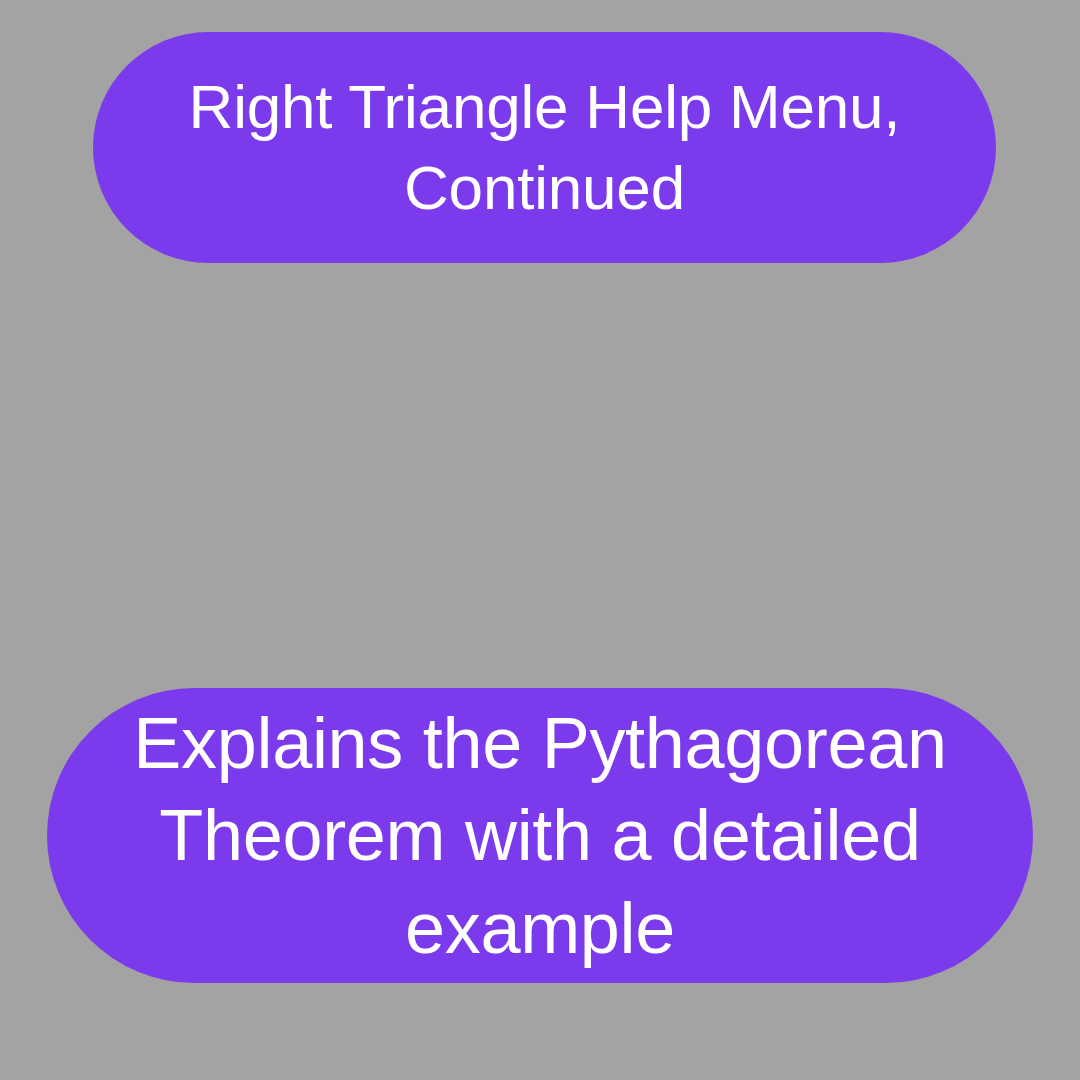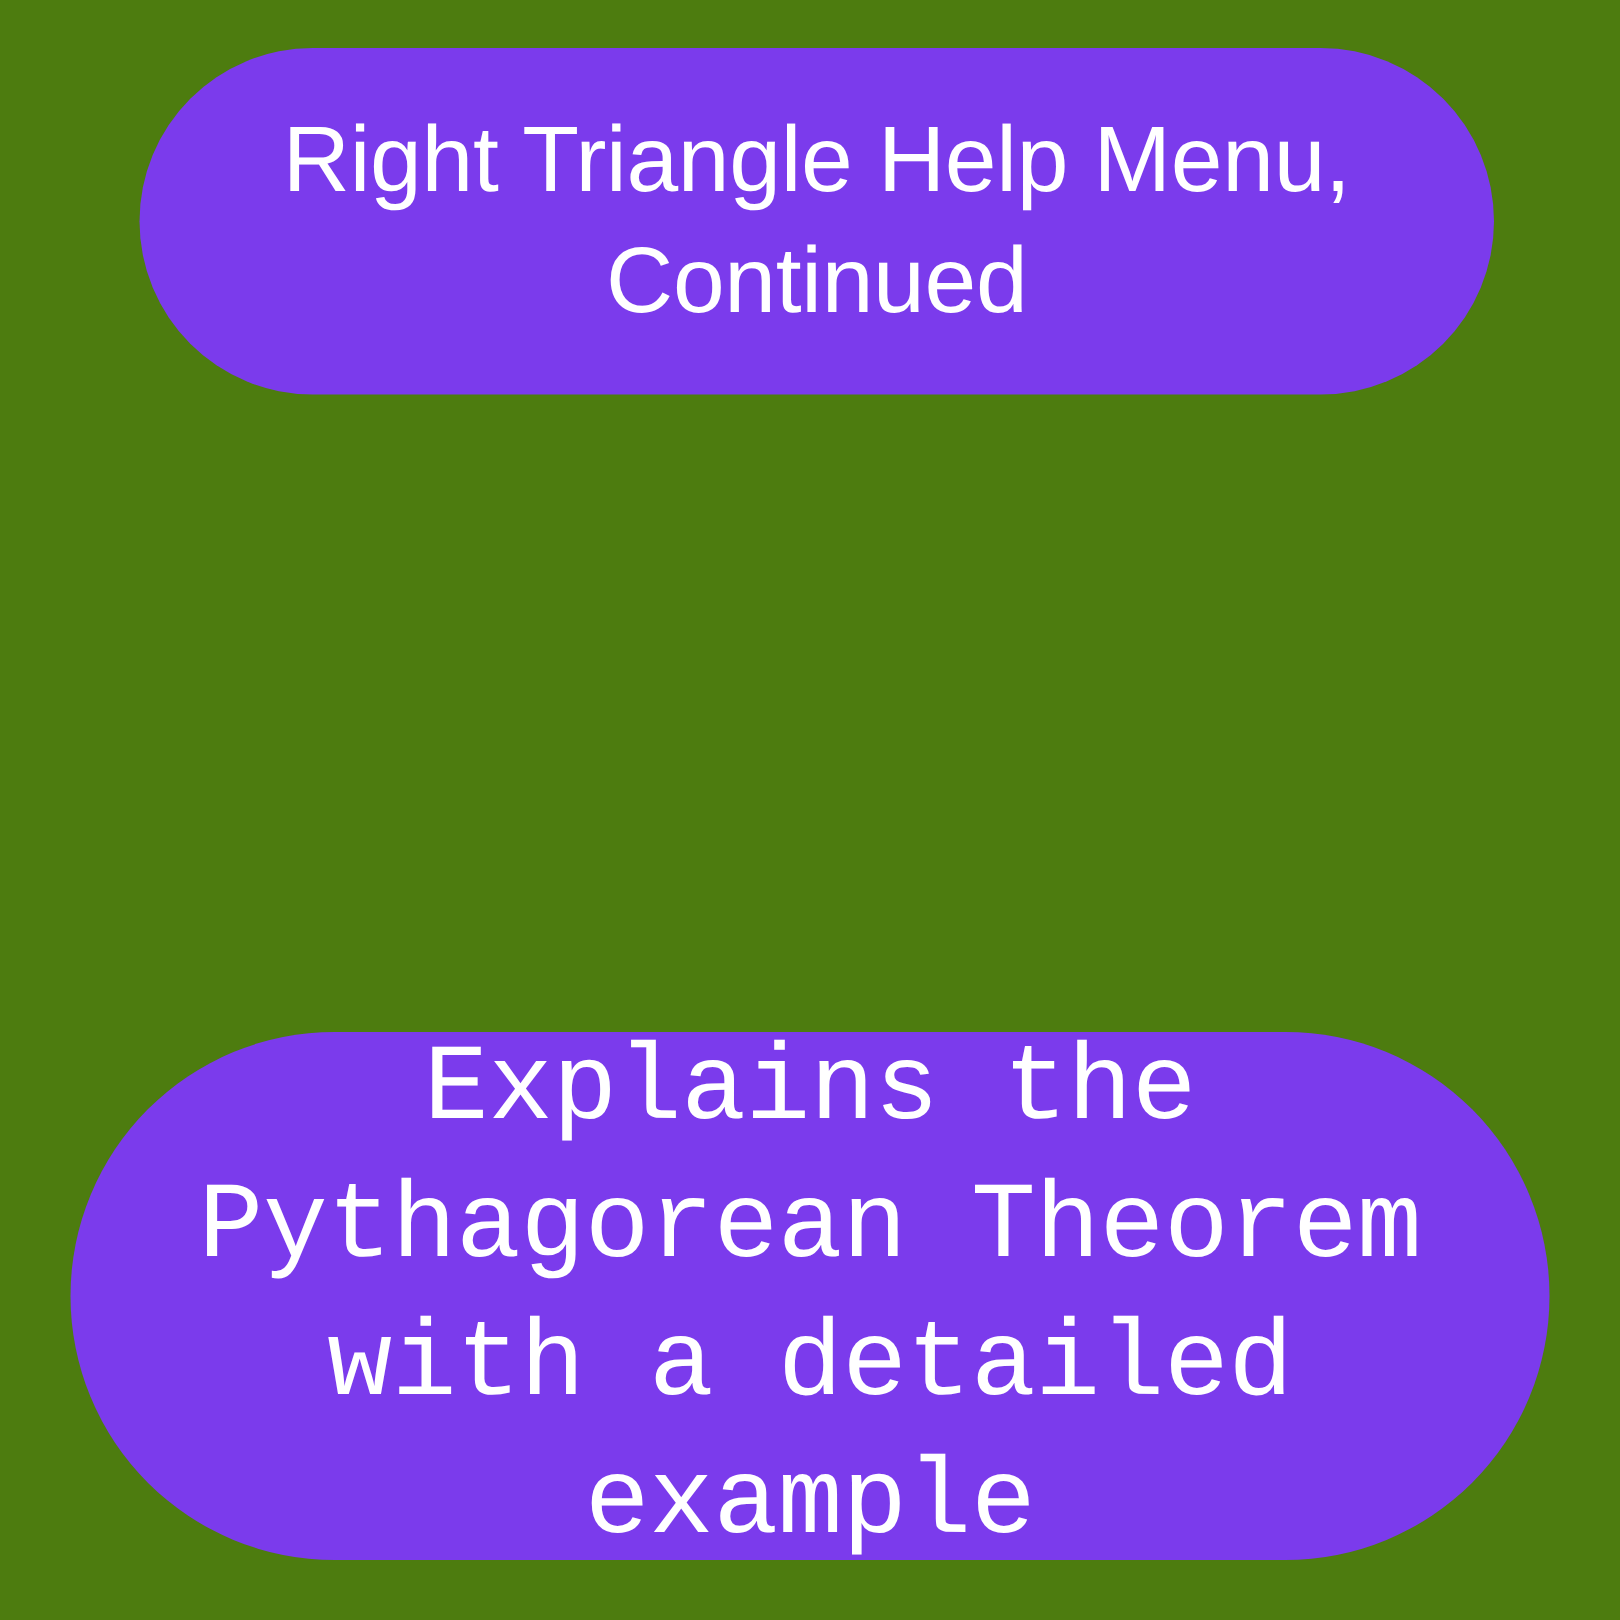--- a/index.html
+++ b/index.html
@@ -10,21 +10,21 @@
     width: 1080px;
     height: 1080px;
     background: #ffffff;
     font-family: "Liberation Sans", sans-serif;
     overflow: hidden;
   }
   .canvas {
     position: relative;
     width: 1080px;
     height: 1080px;
-    background: #4d7c0f;
+    background: #a3a3a3;
   }
 
   
   .banner {
     position: absolute;
     background: #7B3BEC;
     display: flex;
     align-items: center;
     justify-content: center;
     text-align: center;
@@ -45,24 +45,23 @@
     line-height: 1.30;
     font-weight: 400;
     letter-spacing: -0.2px;
     white-space: pre-line;
   }
 
   .banner-bottom {
     left: 47px;
     top: 688px;
     width: 986px;
-    height: 352px;
+    height: 295px;
     border-radius: 176px;
     padding: 0 48px;
-    font-family: Liberation Mono, monospace;
   }
   .banner-bottom .banner-text {
     font-size: 72px;
     line-height: 1.28;
     font-weight: 400;
     letter-spacing: -0.3px;
     white-space: pre-line;
   }
 
   

